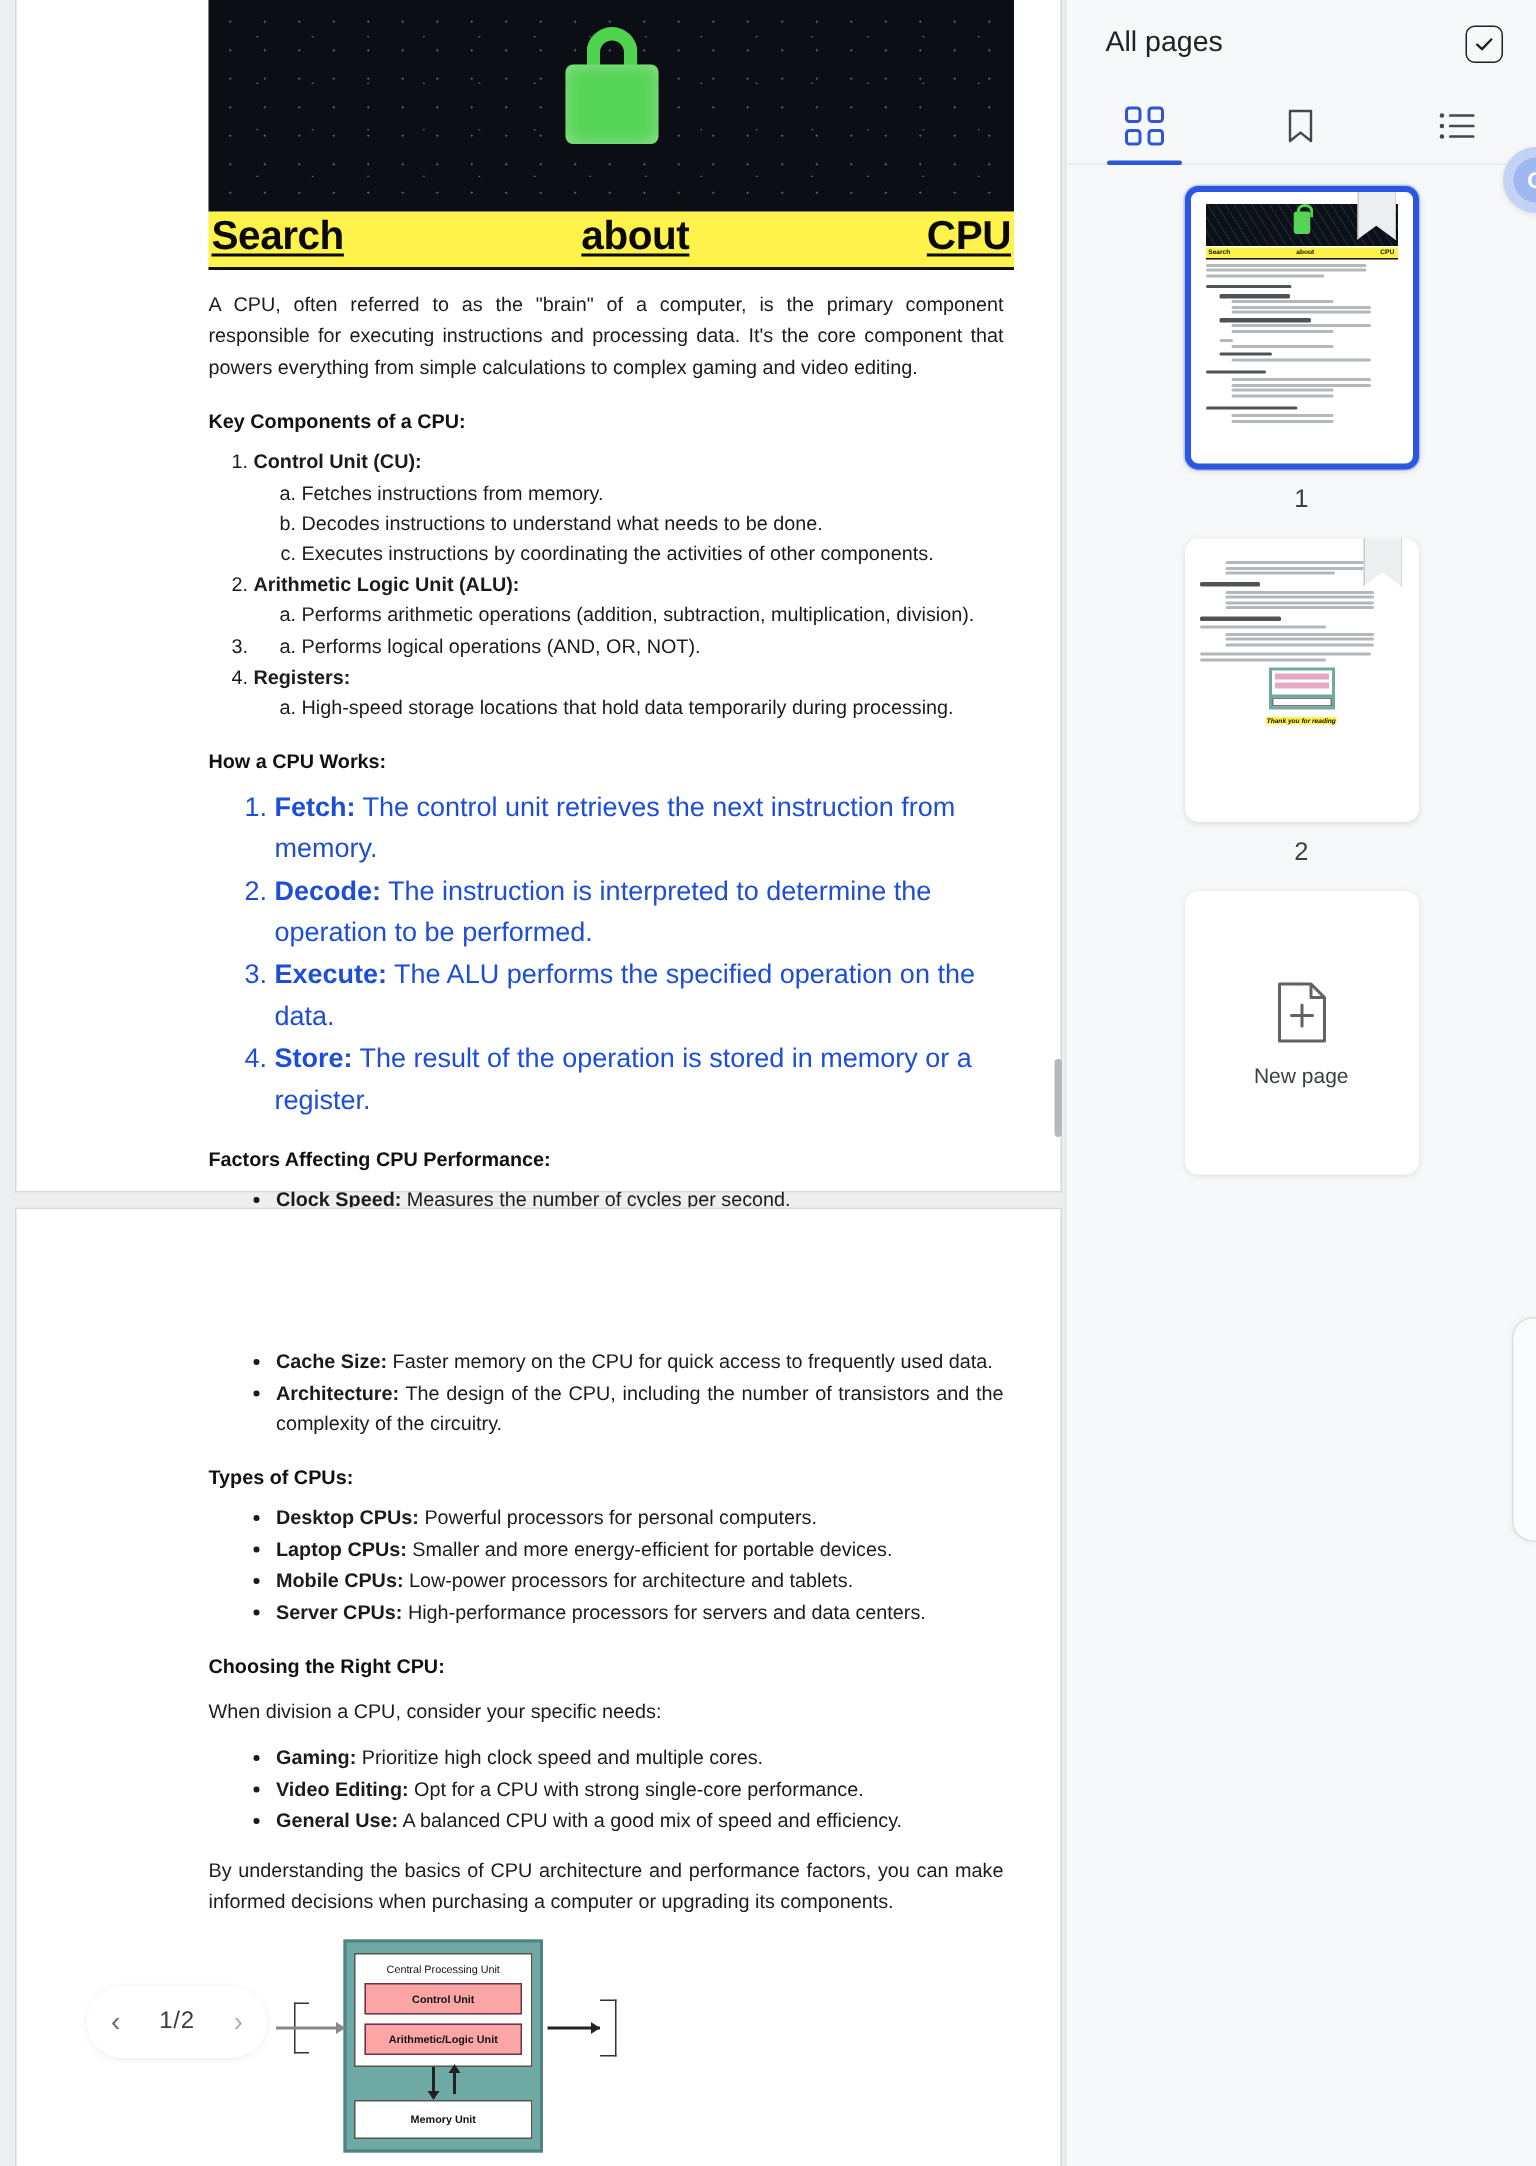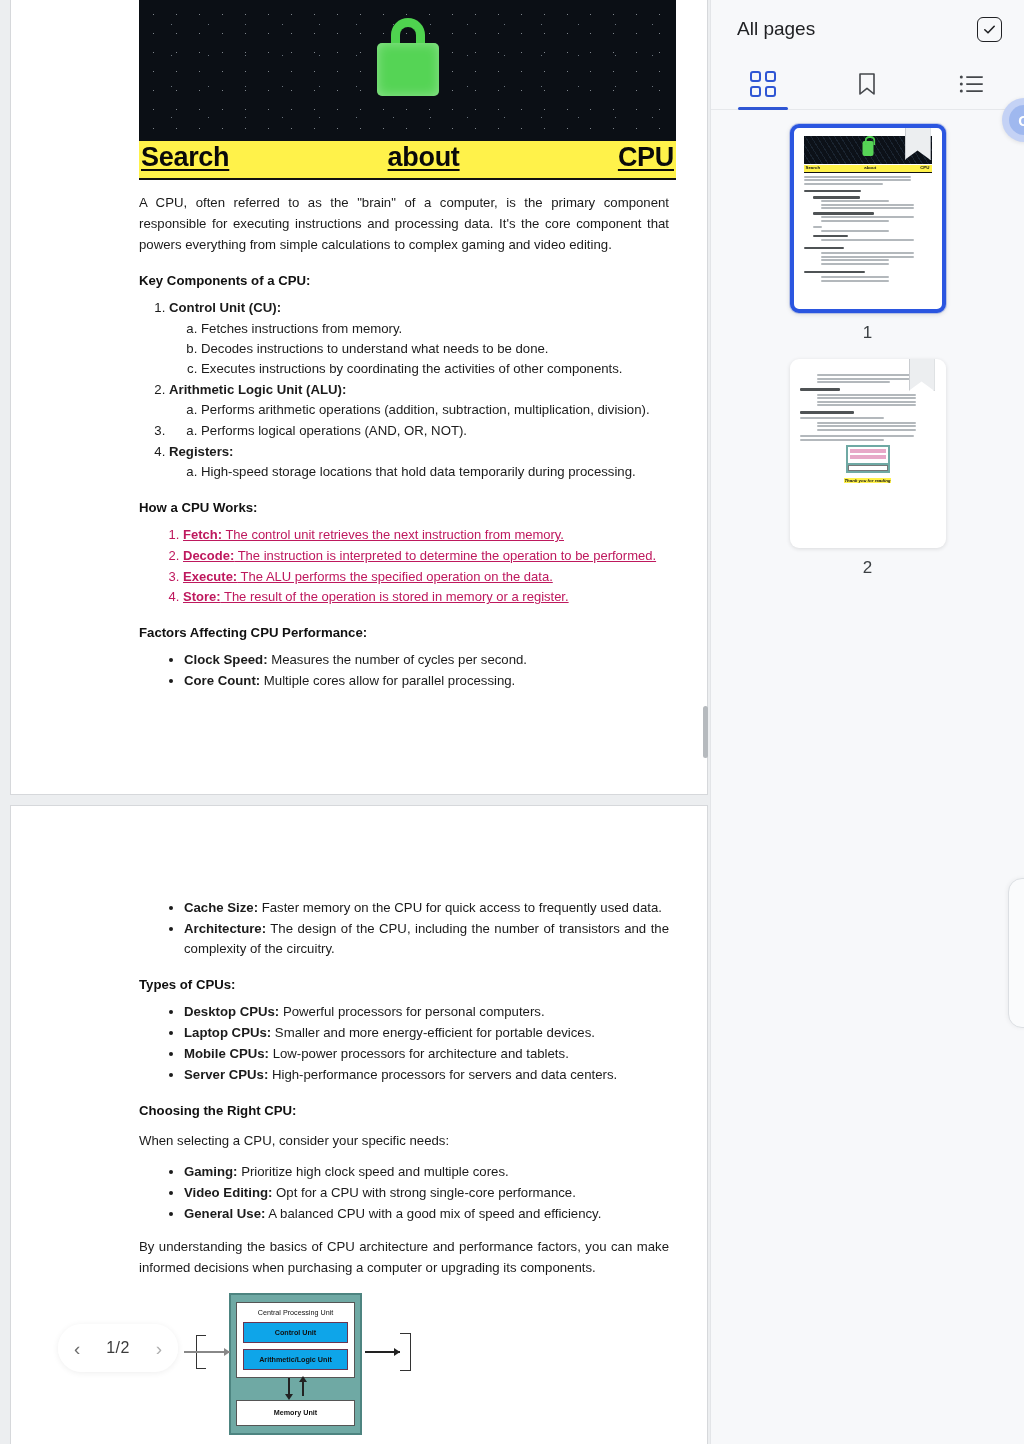--- a/index.html
+++ b/index.html
@@ -96,35 +96,35 @@
   }
   ol.lvl1 { margin: 10px 0 0 0; padding-left: 30px; }
   ol.lvl1 > li { font-size: 13.2px; line-height: 1.52; color: #1b1b1b; margin-bottom: 1px; }
   ol.lvl1 > li > b { font-weight: 700; }
   ol.lvl2 { list-style: lower-alpha; margin: 0 0 0 0; padding-left: 32px; }
   ol.lvl2 > li { font-size: 13.2px; line-height: 1.52; color: #1b1b1b; text-align: justify; }
   ul.bul { margin: 10px 0 0 0; padding-left: 45px; }
   ul.bul > li { font-size: 13.2px; line-height: 1.52; color: #1b1b1b; margin-bottom: 1px; text-align: justify; }
   ul.bul > li b { font-weight: 700; }
   ol.steps { margin: 10px 0 0 0; padding-left: 44px; }
-  ol.steps > li { font-size: 13px; line-height: 1.52; color: #be185d; margin-bottom: 1px; text-decoration: underline; }
+  ol.steps > li { font-size: 18px; line-height: 1.52; color: #1d4ed8; margin-bottom: 1px; }
   ol.steps > li b { font-weight: 700; }
   .empty-li { list-style: decimal; }
 
   
   .diagram { margin: 14px 0 0 45px; position: relative; width: 240px; }
   .cpu-outer {
     width: 133px; margin-left: 45px;
     background: #6fa9a4; border: 2px solid #4d8480;
     padding: 7px 5px 7px 5px;
   }
   .cpu-box { background: #fff; border: 1px solid #555; padding: 5px 6px 7px 6px; }
   .cpu-box .cap { font-size: 7.2px; font-weight: 400; text-align: center; color: #111; margin-bottom: 5px; }
   .cpu-cu, .cpu-alu {
-    background: #0ea5e9; border: 1px solid #6b3550;
+    background: #fca5a5; border: 1px solid #6b3550;
     font-size: 7.2px; font-weight: 700; text-align: center;
     color: #111; padding: 5px 12px; margin-bottom: 6px;
   }
   .cpu-alu { margin-bottom: 0; }
   .arrows { height: 22px; position: relative; }
   .arrows .a { position: absolute; width: 1.5px; background: #222; }
   .arrows .a.down { left: 52px; top: 0; height: 18px; }
   .arrows .a.up { left: 66px; top: 0; height: 18px; }
   .arrows .tip { position: absolute; width: 0; height: 0; border-left: 4px solid transparent; border-right: 4px solid transparent; }
   .arrows .tip.d { left: 49px; top: 16px; border-top: 6px solid #222; }
@@ -332,21 +332,21 @@
 
           <p class="h-sub">Types of CPUs:</p>
           <ul class="bul">
             <li><b>Desktop CPUs:</b><span> Powerful processors for personal computers.</span></li>
             <li><b>Laptop CPUs:</b><span> Smaller and more energy-efficient for portable devices.</span></li>
             <li><b>Mobile CPUs:</b><span> Low-power processors for architecture and tablets.</span></li>
             <li><b>Server CPUs:</b><span> High-performance processors for servers and data centers.</span></li>
           </ul>
 
           <p class="h-sub">Choosing the Right CPU:</p>
-          <p class="para">When selecting a CPU, consider your specific needs:</p>
+          <p class="para">When division a CPU, consider your specific needs:</p>
           <ul class="bul">
             <li><b>Gaming:</b><span> Prioritize high clock speed and multiple cores.</span></li>
             <li><b>Video Editing:</b><span> Opt for a CPU with strong single-core performance.</span></li>
             <li><b>General Use:</b><span> A balanced CPU with a good mix of speed and efficiency.</span></li>
           </ul>
 
           <p class="para">By understanding the basics of CPU architecture and performance factors, you can make informed decisions when purchasing a computer or upgrading its components.</p>
 
           <div class="diagram">
             <div class="brk-l"></div>
@@ -517,20 +517,30 @@
               <div class="m"></div>
             </div>
             <div class="mini-thanks">
               <span>Thank you for reading</span>
             </div>
           </div>
         </div>
         <div class="thumb-num">2</div>
       </div>
 
+      <div class="thumb-wrap">
+        <div class="newpage">
+          <svg width="40" height="44" viewBox="0 0 40 44">
+            <path d="M5 3 h21 l9 9 v29 h-30 z" fill="none" stroke="#5f6368" stroke-width="2" stroke-linejoin="round"></path>
+            <path d="M26 3 v9 h9" fill="none" stroke="#5f6368" stroke-width="2" stroke-linejoin="round"></path>
+            <path d="M20 17 v14 M13 24 h14" stroke="#5f6368" stroke-width="2" stroke-linecap="round"></path>
+          </svg>
+          <div class="lbl">New page</div>
+        </div>
+      </div>
     </div>
 
     <div class="edge-round">
       <div class="ring">G</div>
     </div>
     <div class="edge-panel"></div>
   </div>
 
 </div>
 

